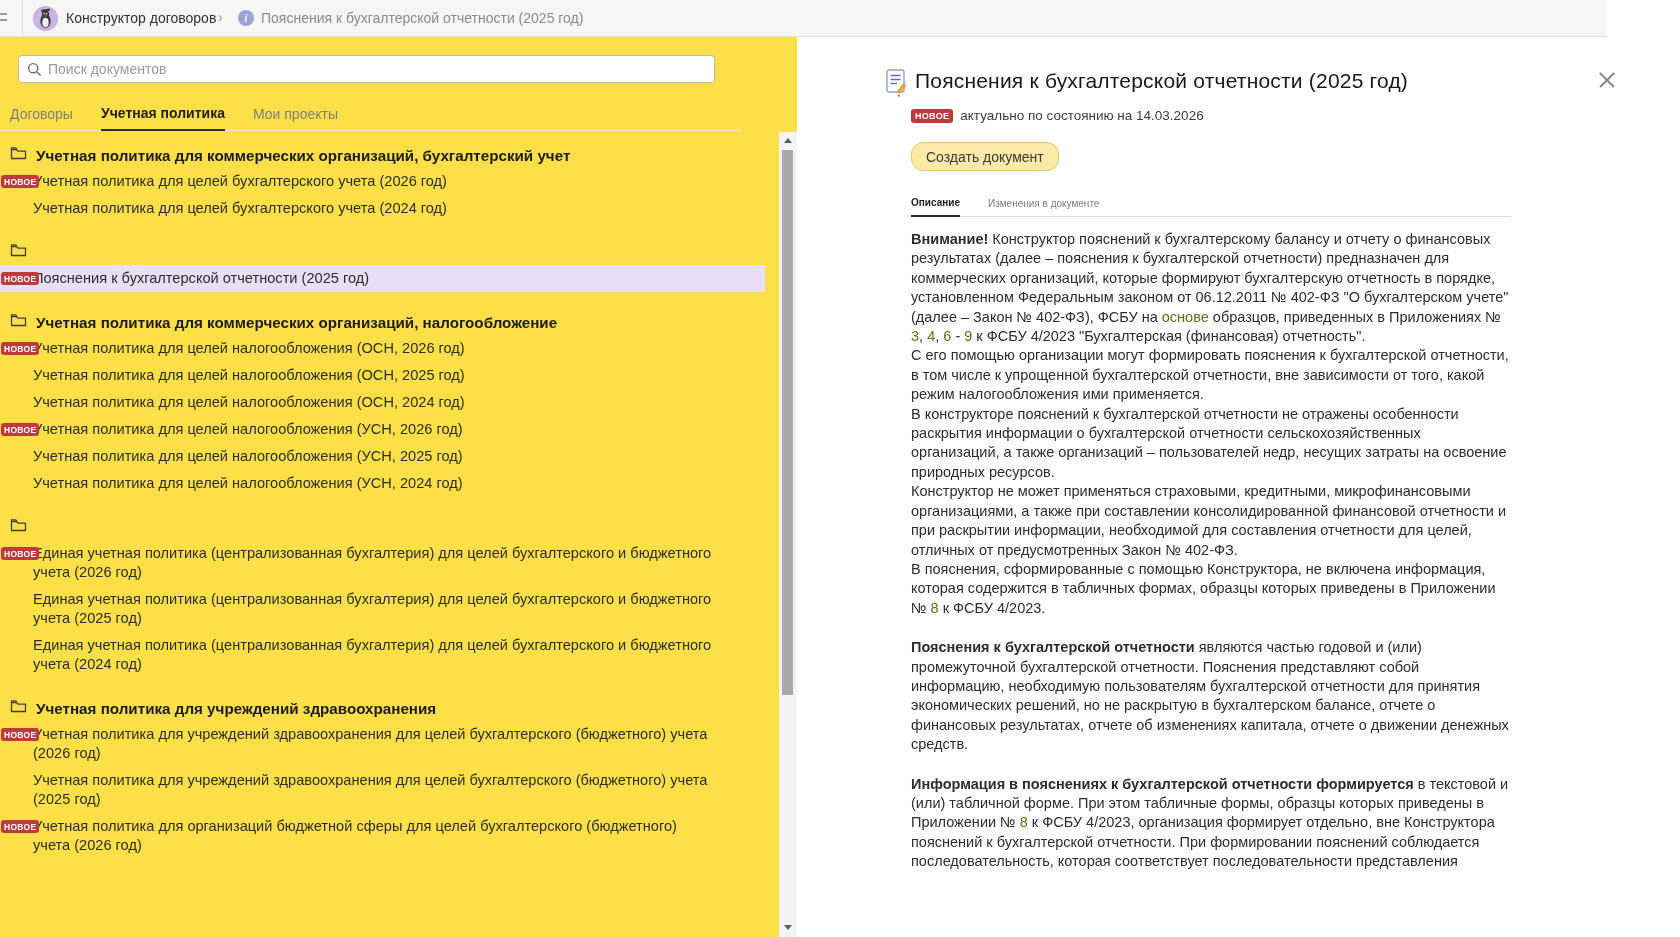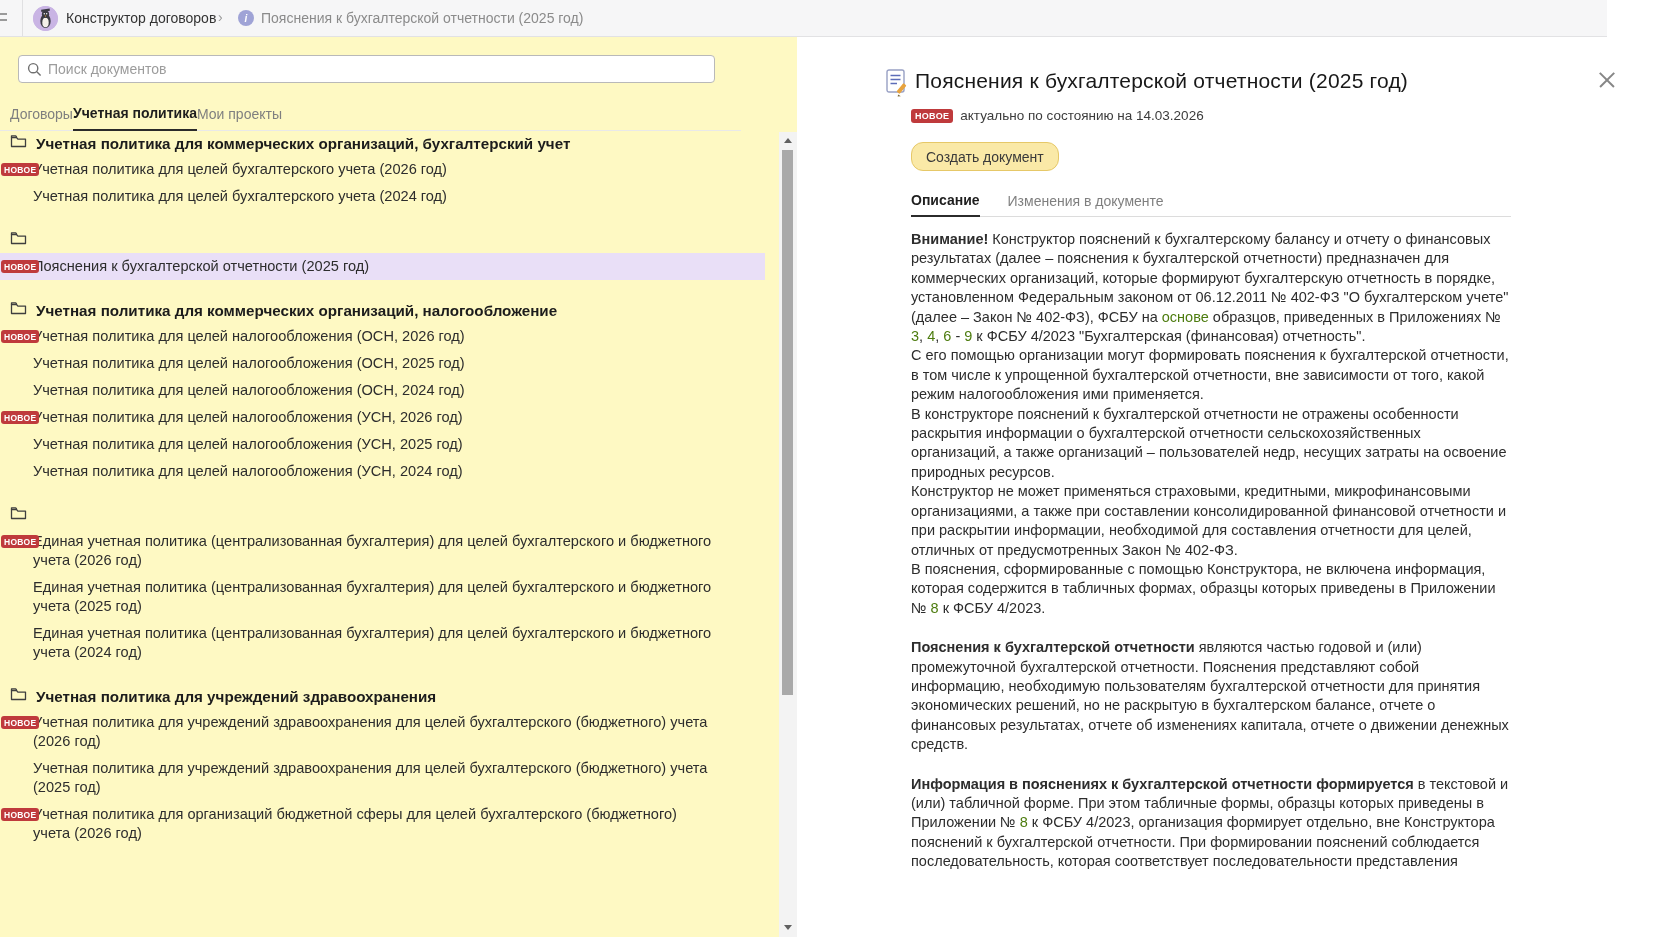--- a/index.html
+++ b/index.html
@@ -26,42 +26,42 @@
   .app-title { position: absolute; left: 66px; top: 10px; font-size: 14px; color: #333; cursor: pointer; }
   .crumb-sep { position: absolute; left: 218px; top: 9px; font-size: 14px; color: #9a9a9a; }
   .info-badge {
     position: absolute; left: 238px; top: 10px; width: 16px; height: 16px; border-radius: 50%;
     background: #9fa3d6; color: #fff; font-size: 10px; font-weight: bold; font-style: italic;
     display: flex; align-items: center; justify-content: center;
   }
   .crumb-current { position: absolute; left: 261px; top: 10px; font-size: 14px; color: #8b8b8b; }
 
   
-  .left-panel { position: absolute; left: 0; top: 37px; width: 797px; bottom: 0; background: #fef9c3; overflow: hidden; text-decoration: underline; }
+  .left-panel { position: absolute; left: 0; top: 37px; width: 797px; bottom: 0; background: #fde047; overflow: hidden; text-decoration: underline; }
   .search-box {
     position: absolute; left: 18px; top: 18px; width: 697px; height: 28px;
     border: 1px solid #b9b9b9; border-radius: 4px; background: #fff;
     display: flex; align-items: center; padding-left: 8px;
   }
   .search-box svg { flex: 0 0 auto; margin-right: 6px; }
   .search-box input {
     border: none; outline: none; flex: 1; font-size: 14px; color: #333;
     font-family: "Liberation Sans", "DejaVu Sans", sans-serif; background: transparent;
   }
   .search-box input::placeholder { color: #9c9c9c; }
 
   .tabs-row {
     position: absolute; left: 0; top: 62px; width: 741px; height: 32px;
-    display: flex; align-items: flex-end; padding-left: 10px; 
+    display: flex; align-items: flex-end; padding-left: 10px; gap: 28px;
     border-bottom: 1px solid #e9e9e9;
   }
   .tab { font-size: 14px; color: #7f7f7f; padding-bottom: 8px; cursor: pointer; white-space: nowrap; }
   .tab.active { color: #1e1e1e; font-weight: bold; border-bottom: 2px solid #2b2b2b; margin-bottom: -1px; }
 
-  .doc-list { position: absolute; left: 0; top: 95px; width: 765px; bottom: 0; overflow: hidden; padding-top: 0; }
+  .doc-list { position: absolute; left: 0; top: 95px; width: 765px; bottom: 0; overflow: hidden; padding-top: 12px; }
   .folder-row { display: flex; align-items: center; gap: 9px; margin: 21px 0 4px 10px; cursor: pointer; }
   .folder-row:first-child { margin-top: 2px; }
   .folder-row svg { flex: 0 0 auto; }
   .folder-title { font-size: 15.2px; font-weight: bold; color: #1c1c1c; }
   .doc-item { position: relative; padding: 4px 14px 4px 33px; cursor: pointer; }
   .doc-item .label { font-size: 14.6px; line-height: 19px; color: #2d2d2d; display: block; max-width: 680px; }
   .doc-item.selected { background: #e9dff7; }
   .new-badge {
     position: absolute; left: 1px; top: 7px;
     background: #bf3a3c; color: #fff; font-size: 8.5px; font-weight: bold;
@@ -94,21 +94,21 @@
     position: absolute; left: 105px; top: 105px; height: 29px; padding: 0 14px;
     background: #fae9a7; border: 1px solid #e6c868; border-radius: 12px;
     font-size: 14px; color: #3a3a3a; cursor: pointer;
     font-family: "Liberation Sans", "DejaVu Sans", sans-serif;
   }
 
   .detail-tabs {
     position: absolute; left: 105px; top: 152px; width: 600px; height: 28px;
     display: flex; align-items: flex-end; gap: 28px; border-bottom: 1px solid #dcdcdc;
   }
-  .detail-tabs .tab { font-size: 14px; padding-bottom: 7px; }
+  .detail-tabs .tab { font-size: 10px; padding-bottom: 7px; }
   .detail-tabs .tab.active { border-bottom: 2px solid #2b2b2b; margin-bottom: -1px; }
 
   .description { position: absolute; left: 105px; top: 193px; width: 599px; bottom: 0; overflow: hidden; }
   .description p { font-size: 14.5px; line-height: 19.4px; color: #2d2d2d; margin: 0 0 20px; }
   .description .b { font-weight: bold; }
   .description a.lnk { color: #4d7c0f; text-decoration: none; cursor: pointer; }
 </style>
 </head>
 <body>
 

